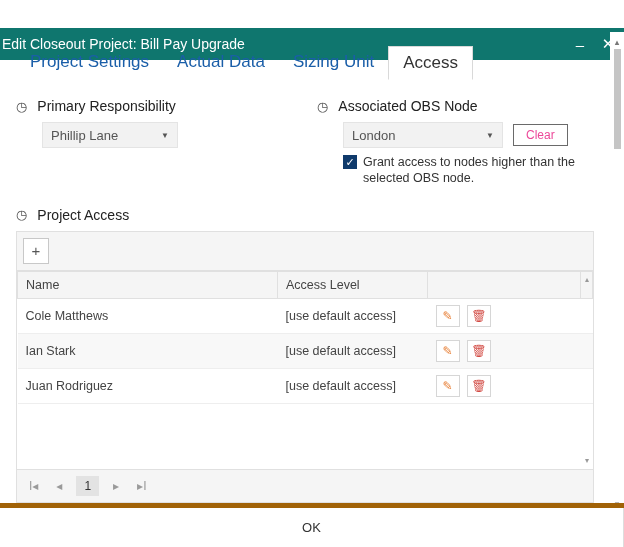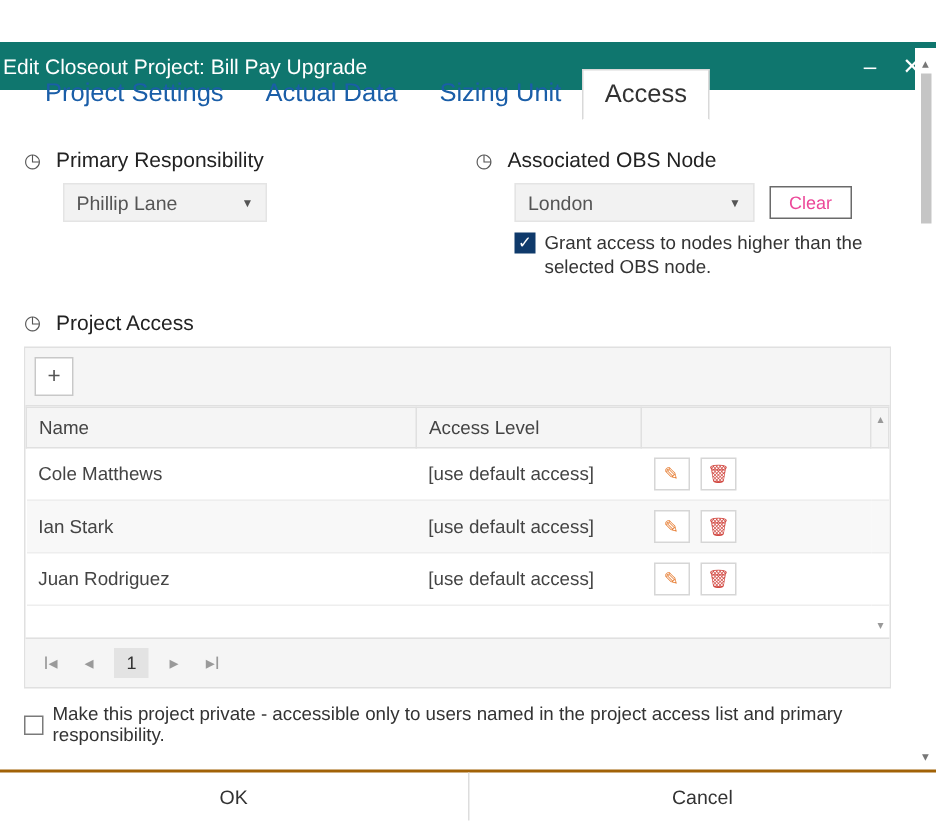--- a/index.html
+++ b/index.html
@@ -40,21 +40,21 @@
   .edit-icon-g { color: #e67a2e; }
   .trash-icon-g { color: #d24a43; }
   .table-body-area { flex:1; position:relative; overflow:hidden; }
   .table-scroll { position:absolute; right:2px; top:4px; bottom:4px; width:8px; display:flex; flex-direction:column; }
   .table-scroll .arr { font-size:8px; color:#999; text-align:center;}
   .pager { background: #f5f5f5; border-top: 1px solid #e0e0e0; padding: 6px 8px; display: flex; align-items: center; gap: 10px; color: #9a9a9a; font-size: 12px; }
   .pager .pg-btn { color:#9a9a9a; cursor:pointer; padding:0 4px;}
   .pager .cur { background: #e3e3e3; color: #333; padding: 3px 8px; }
   .private-row { display: flex; align-items: center; gap: 6px; margin-top: 10px; font-size: 12.5px; color: #333; padding-bottom:6px;}
   .private-row .box { width: 13px; height: 13px; border: 1px solid #7a7a7a; background: #fff; cursor: pointer; flex-shrink:0;}
-  .footer { position: absolute; left: 0; right: 0; bottom: 0; height: 34px; border-top: 2px solid #a16207; display: flex; }
+  .footer { position: absolute; left: 0; right: 0; bottom: 0; height: 44px; border-top: 5px solid #a16207; display: flex; }
   .footer .fbtn { flex: 1; display: flex; align-items: center; justify-content: center; cursor: pointer; color: #333; font-size: 13px; }
   .footer .fbtn:first-child { border-right: 1px solid #ddd; }
 </style>
 </head>
 <body>
 
 <div class="titlebar">
   <div class="title">Edit Closeout Project: Bill Pay Upgrade</div>
   <div class="win-btn">–</div>
   <div class="win-btn">✕</div>
@@ -175,30 +175,25 @@
     </div>
     <div class="pager">
       <span class="pg-btn">I◂</span>
       <span class="pg-btn">◂</span>
       <span class="cur">1</span>
       <span class="pg-btn">▸</span>
       <span class="pg-btn">▸I</span>
     </div>
   </div>
 
-  <div class="private-row">
-    <span class="box"></span>
-    <span>Make this project private - accessible only to users named in the project access list and primary responsibility.</span>
-  </div>
 
 </div>
 <div class="scrollbar">
   <span class="scroll-arrow">▴</span>
   <div class="scroll-thumb"></div>
   <div class="scroll-track"></div>
   <span class="scroll-arrow">▾</span>
 </div>
 </div>
 
 <div class="footer">
   <div class="fbtn">OK</div>
-  <div class="fbtn">Cancel</div>
 </div>
 
 </body></html>

